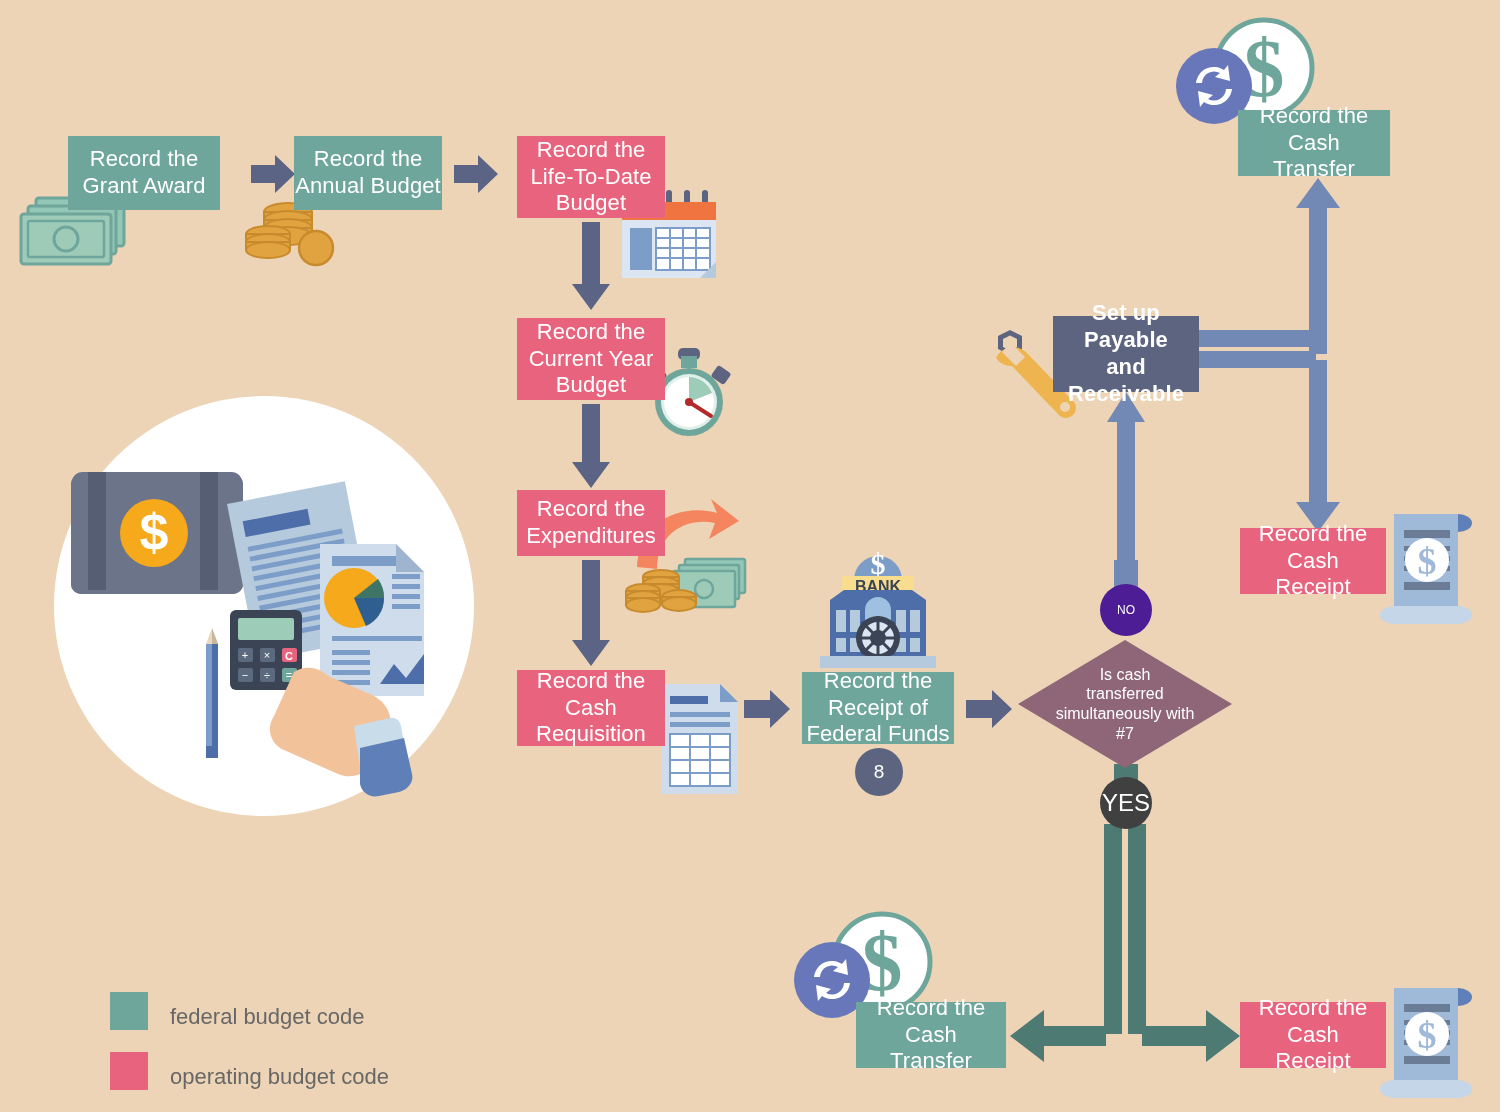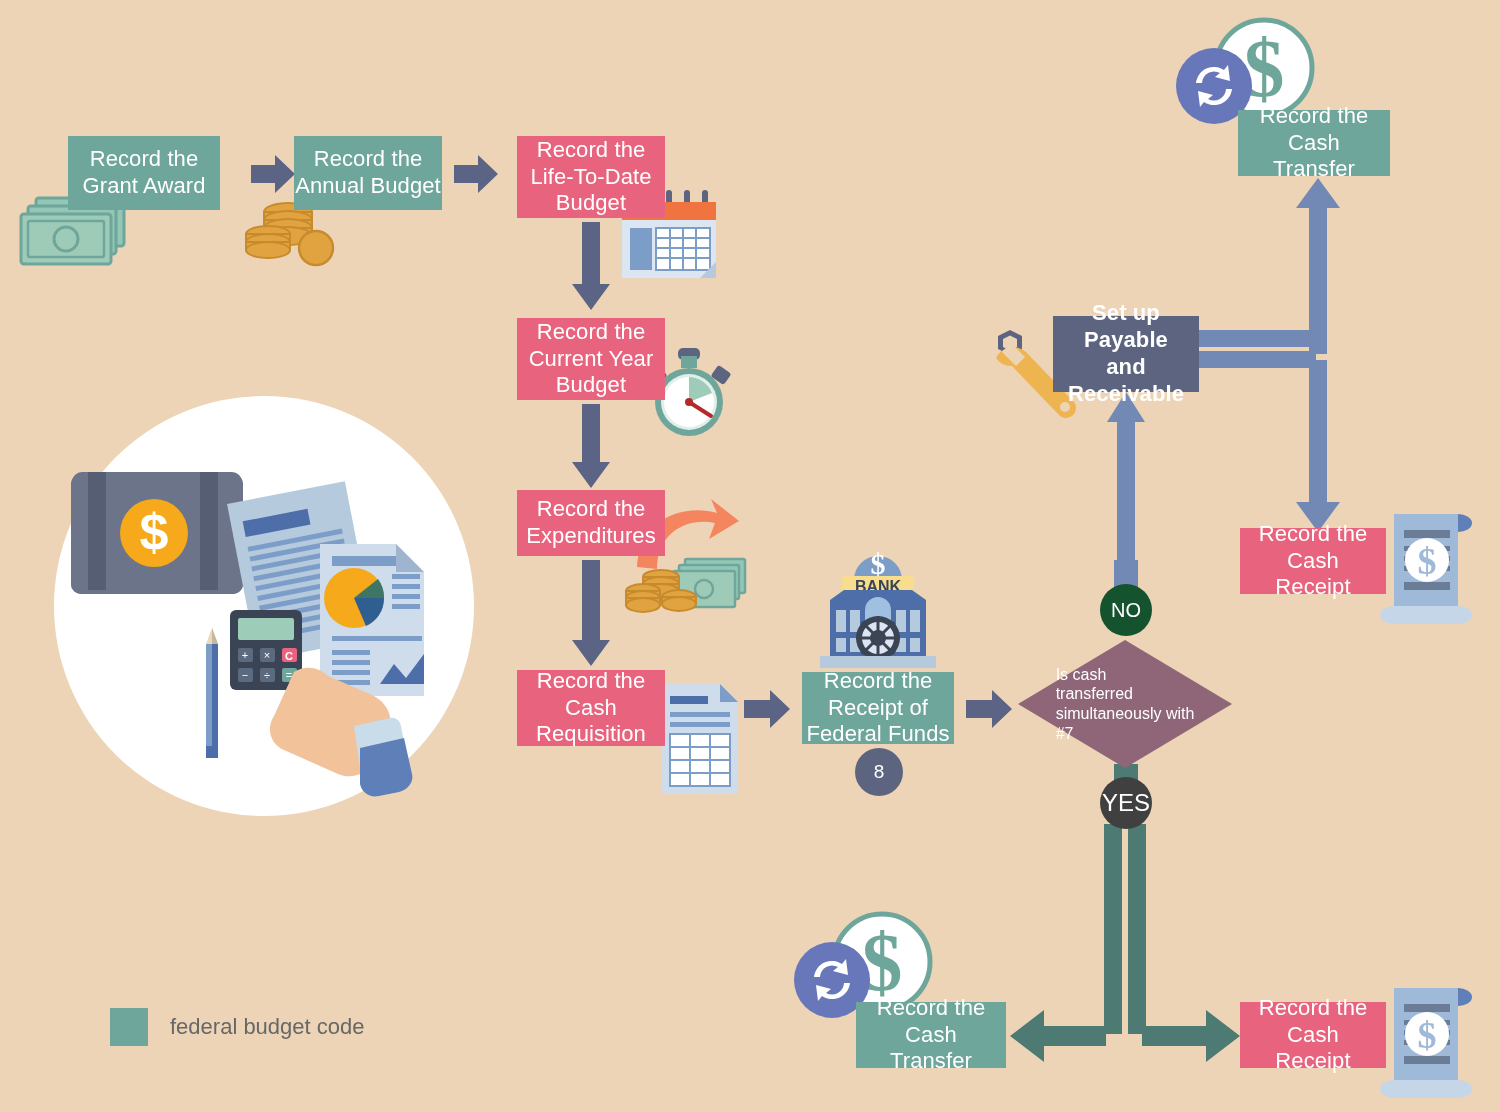--- a/index.html
+++ b/index.html
@@ -25,37 +25,37 @@
   }
   .teal{background:#6fa69b;}
   .pink{background:#e8647e;}
   .slate{background:#5c6480;}
   .badge{
     position:absolute;border-radius:50%;
     display:flex;align-items:center;justify-content:center;
     color:#fff;font-size:19px;z-index:28;
   }
   .badge-num{background:#5c6480;}
-  .badge-no{background:#14532d;font-size:20px;}
+  .badge-no{background:#4c1d95;font-size:12px;}
   .badge-yes{background:#404040;font-size:24px;}
   .diamond{
     position:absolute;z-index:25;
   }
   .diamond .dlabel{
     position:absolute;left:0;top:0;width:100%;height:100%;
     display:flex;align-items:center;justify-content:center;
-    color:#fff;font-size:16px;line-height:1.22;text-align:left;
+    color:#fff;font-size:16px;line-height:1.22;text-align:center;
     white-space:pre-line;z-index:2;
   }
   .arrow{position:absolute;z-index:12;}
   .conn{position:absolute;background:#7189b4;z-index:10;}
   .conn-dark{position:absolute;background:#4d7a72;z-index:10;}
   .illus{position:absolute;z-index:5;}
   .legend{position:absolute;z-index:40;}
-  .legend-row{display:flex;align-items:center;margin-bottom:22px;margin-top:16px;}
+  .legend-row{display:flex;align-items:flex-end;margin-bottom:22px;}
   .legend-sw{width:38px;height:38px;margin-right:22px;}
   .legend-txt{color:#676767;font-size:22px;}
   svg{display:block;overflow:visible;}
 </style>
 </head>
 <body style="background: rgb(237, 212, 182);">
 
 <div id="stage">
 
   <div class="illus" style="left:48px;top:396px;">
@@ -484,15 +484,19 @@
       <div class="badge badge-num" style="left: 855px; top: 748px; width: 48px; height: 48px;">8</div>
       <div class="badge badge-no" style="left: 1100px; top: 584px; width: 52px; height: 52px;">NO</div>
       <div class="badge badge-yes" style="left: 1100px; top: 777px; width: 52px; height: 52px;">YES</div>
     </div>
 
   <div class="legend" style="left:110px;top:992px;">
     <div class="legend-row">
       <span class="legend-sw" id="lg-sw-0" style="background: rgb(111, 166, 155);"></span>
       <span class="legend-txt">federal budget code</span>
     </div>
+    <div class="legend-row">
+      <span class="legend-sw" id="lg-sw-1" style="background: rgb(232, 100, 126);"></span>
+      <span class="legend-txt">operating budget code</span>
+    </div>
   </div>
 
 </div>
 
 </body></html>

